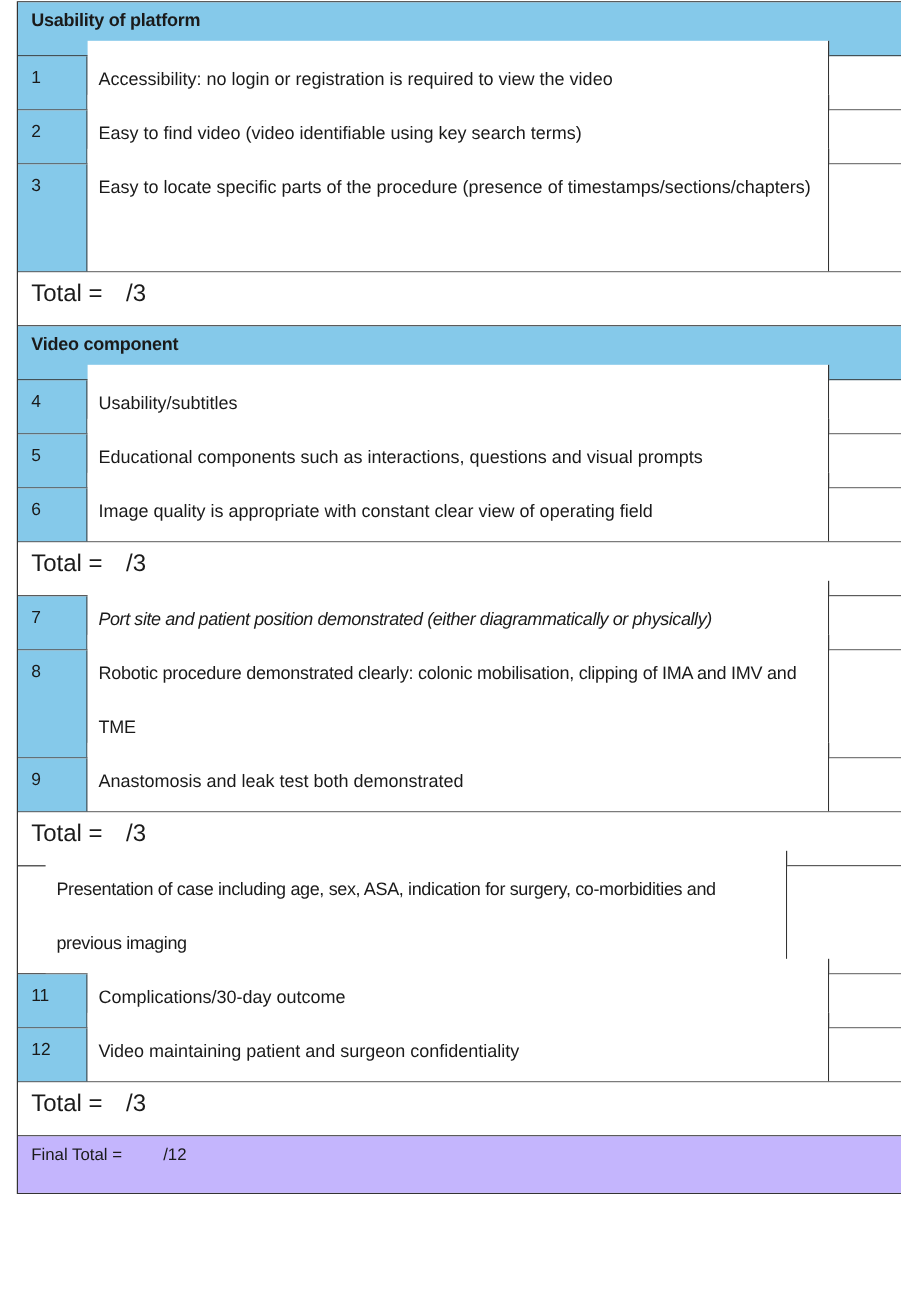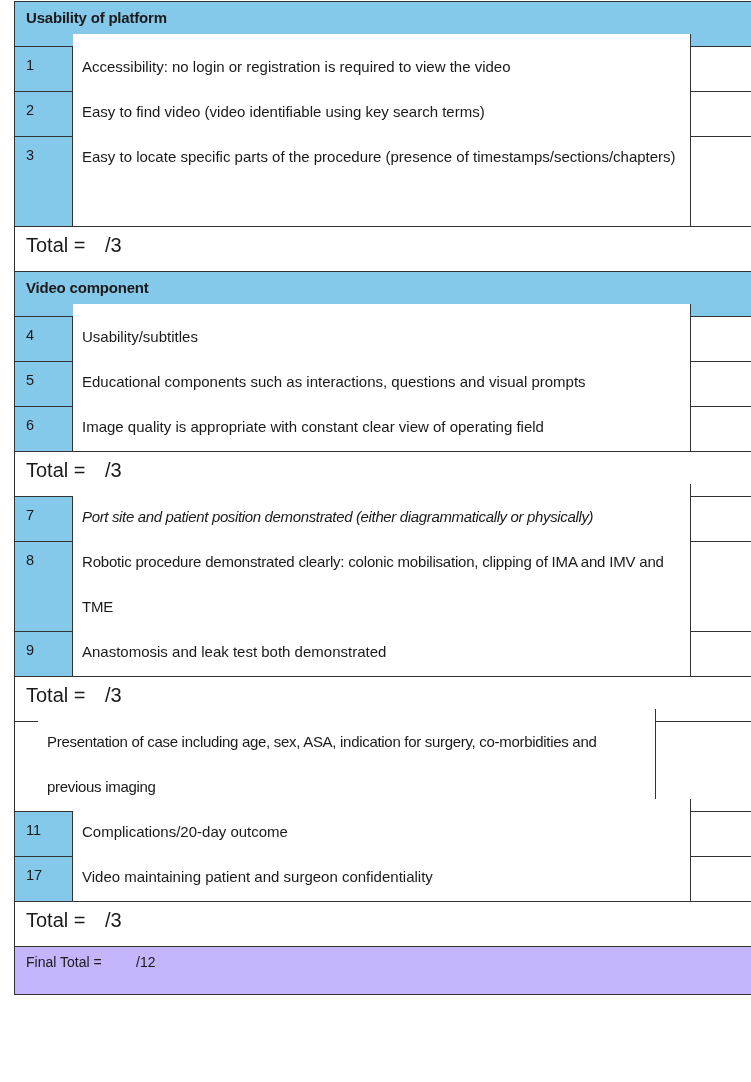--- a/index.html
+++ b/index.html
@@ -90,25 +90,25 @@
     <span class="tot-label">Total =</span>
       <span>/3</span>
   </div>
 
   <div class="row item tall">
     <div class="text" style="letter-spacing:-0.3px;margin-left:23px;">Presentation of case including age, sex, ASA, indication for surgery, co-morbidities and previous imaging</div>
     <div class="score"></div>
   </div>
   <div class="row item">
     <div class="num">11</div>
-    <div class="text">Complications/20-day outcome</div>
+    <div class="text">Complications/30-day outcome</div>
     <div class="score"></div>
   </div>
   <div class="row item">
-    <div class="num">17</div>
+    <div class="num">12</div>
     <div class="text">Video maintaining patient and surgeon confidentiality</div>
     <div class="score"></div>
   </div>
   <div class="row total">
     <span class="tot-label">Total =</span>
       <span>/3</span>
   </div>
 
   <div class="row final">
     <span class="fin-label">Final Total =</span>

